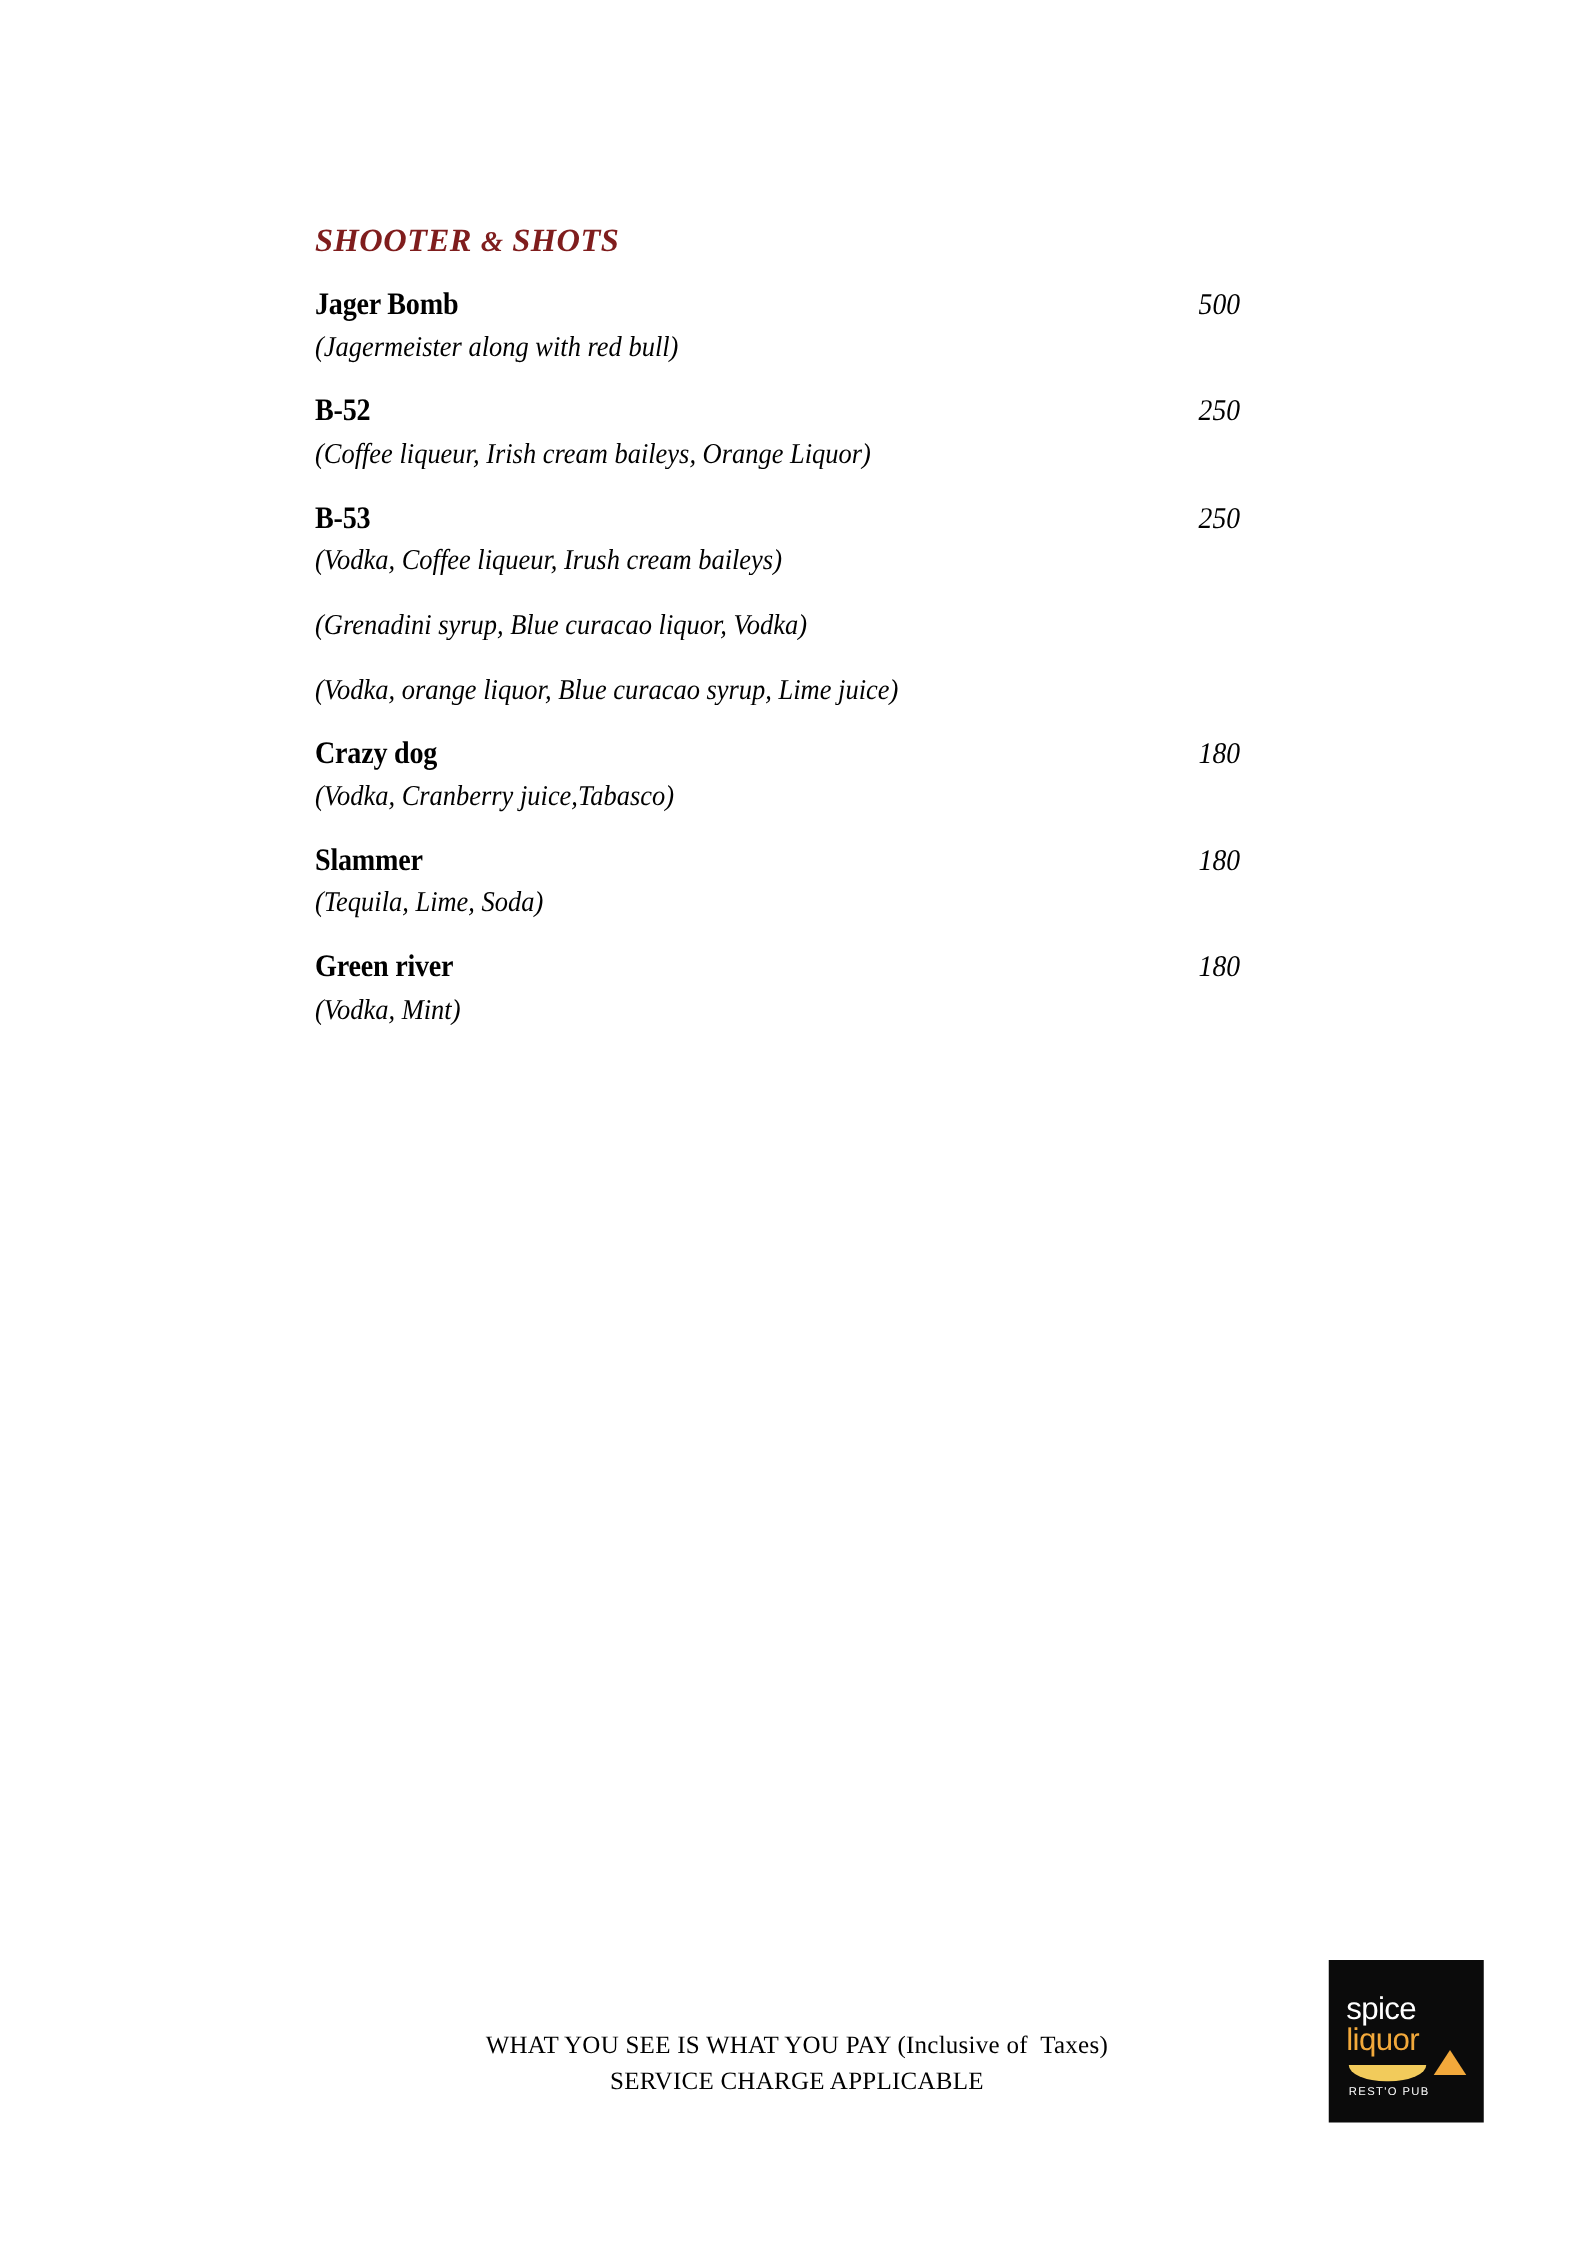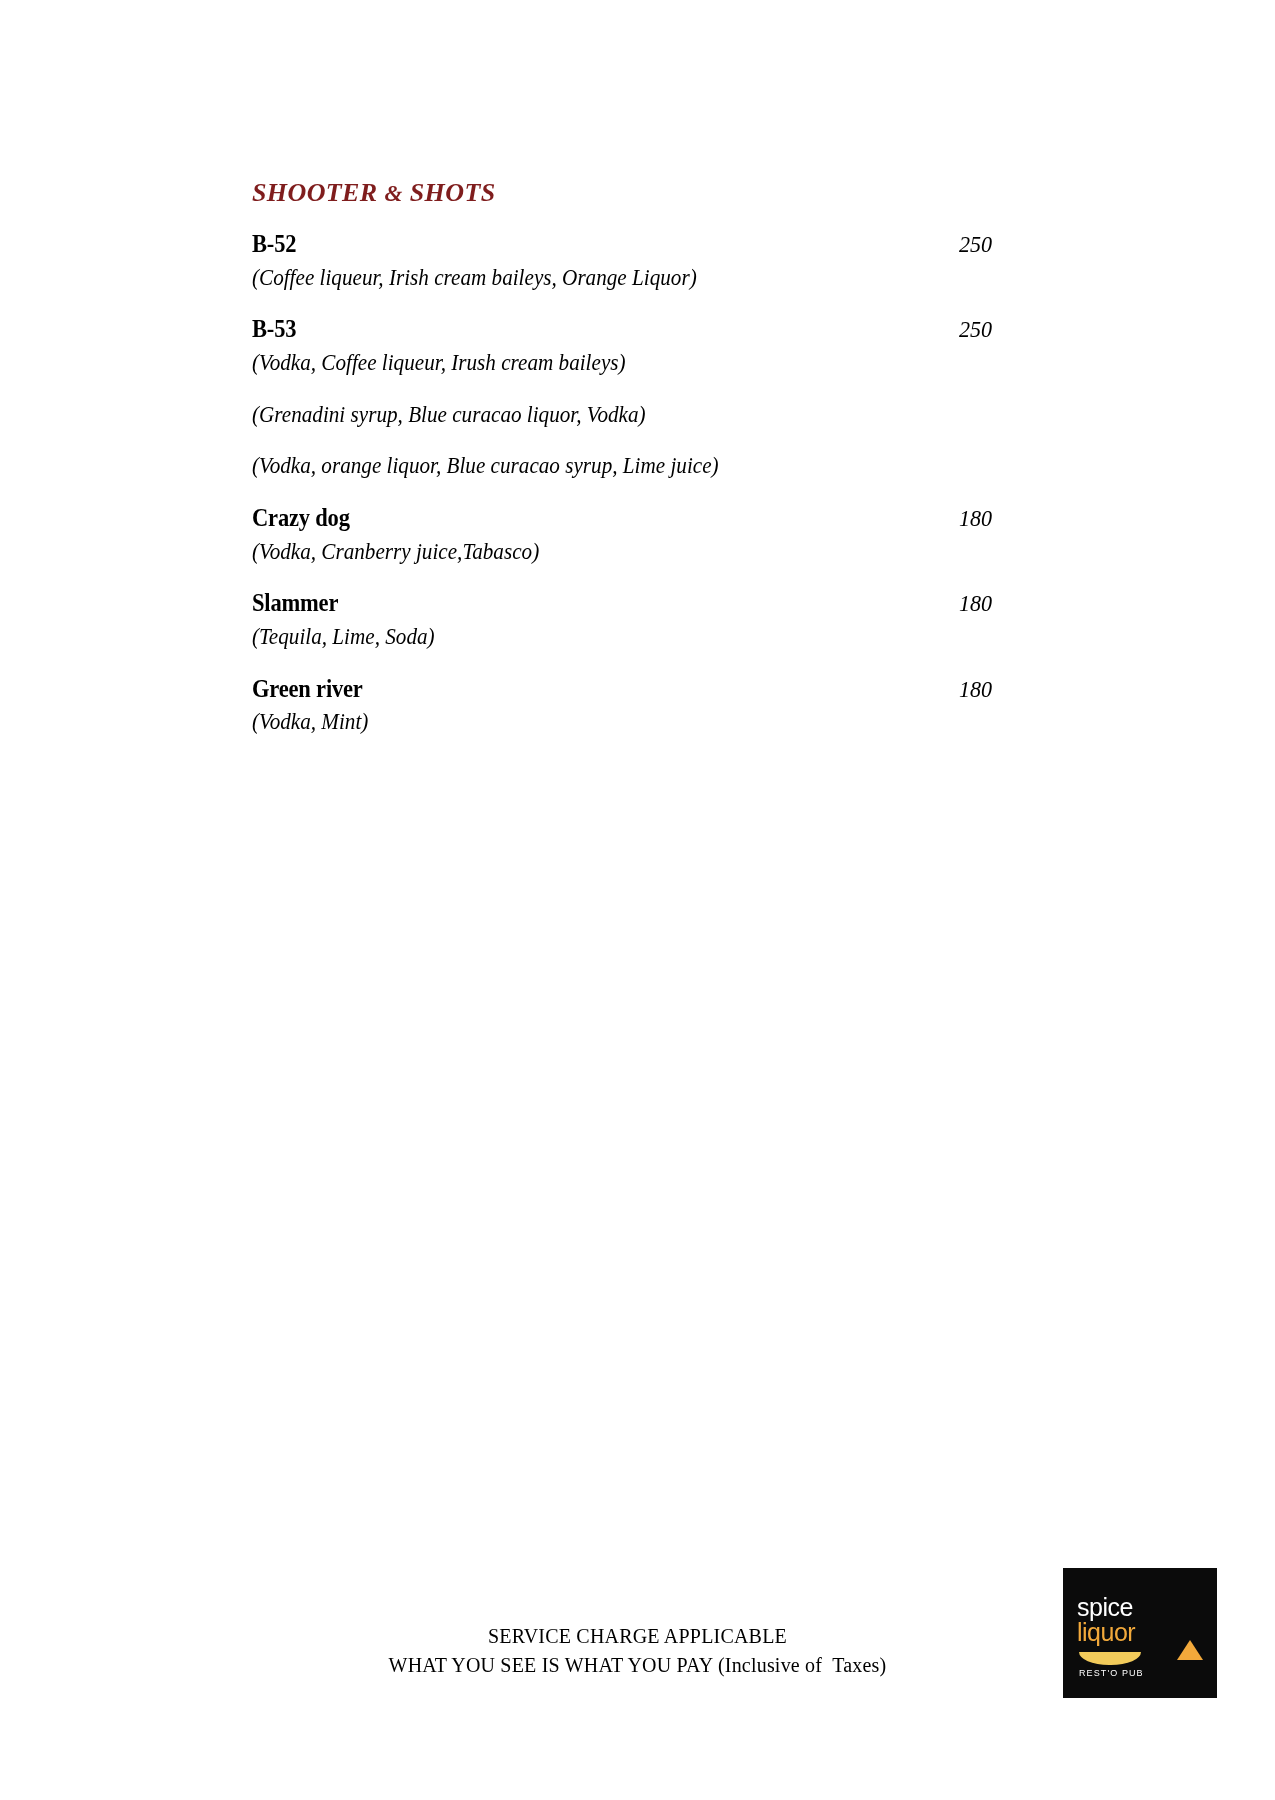--- a/index.html
+++ b/index.html
@@ -103,21 +103,21 @@
     letter-spacing: 0.2px;
     line-height: 1.45;
     white-space: pre;
   }
 
   
   .logo {
     position: absolute;
     left: 1063px;
     top: 1568px;
-    width: 154px;
+    width: 124px;
     height: 130px;
     background: #0b0b0b;
     overflow: hidden;
   }
   .logo-inner {
     position: absolute;
     left: 14px;
     top: 28px;
     right: 10px;
   }
@@ -172,20 +172,27 @@
   <div class="menu">
 
     <h1 class="section-title">
       <span>SHOOTER</span>
       <span class="amp">&amp;</span>
       <span>SHOTS</span>
     </h1>
 
     <div class="items">
 
+      <div class="item">
+        <div class="item-head">
+          <span class="item-name">Jager Bomb</span>
+          <span class="item-price">500</span>
+        </div>
+        <div class="item-desc">(Jagermeister along with red bull)</div>
+      </div>
 
       <div class="item">
         <div class="item-head">
           <span class="item-name">B-52</span>
           <span class="item-price">250</span>
         </div>
         <div class="item-desc">(Coffee liqueur, Irish cream baileys, Orange Liquor)</div>
       </div>
 
       <div class="item">
@@ -226,22 +233,22 @@
           <span class="item-name">Green river</span>
           <span class="item-price">180</span>
         </div>
         <div class="item-desc">(Vodka, Mint)</div>
       </div>
 
     </div>
   </div>
 
   <div class="footer">
+    <div class="footer-line">WHAT YOU SEE IS WHAT YOU PAY (Inclusive of  Taxes)</div>
     <div class="footer-line">SERVICE CHARGE APPLICABLE</div>
-    <div class="footer-line">WHAT YOU SEE IS WHAT YOU PAY (Inclusive of  Taxes)</div>
   </div>
 
   <div class="logo">
     <div class="logo-inner">
       <div class="logo-spice">spice</div>
       <div class="logo-route">liquor</div>
     </div>
     <div class="logo-swoosh"></div>
     <div class="logo-triangle"></div>
     <div class="logo-tag">REST'O PUB</div>

